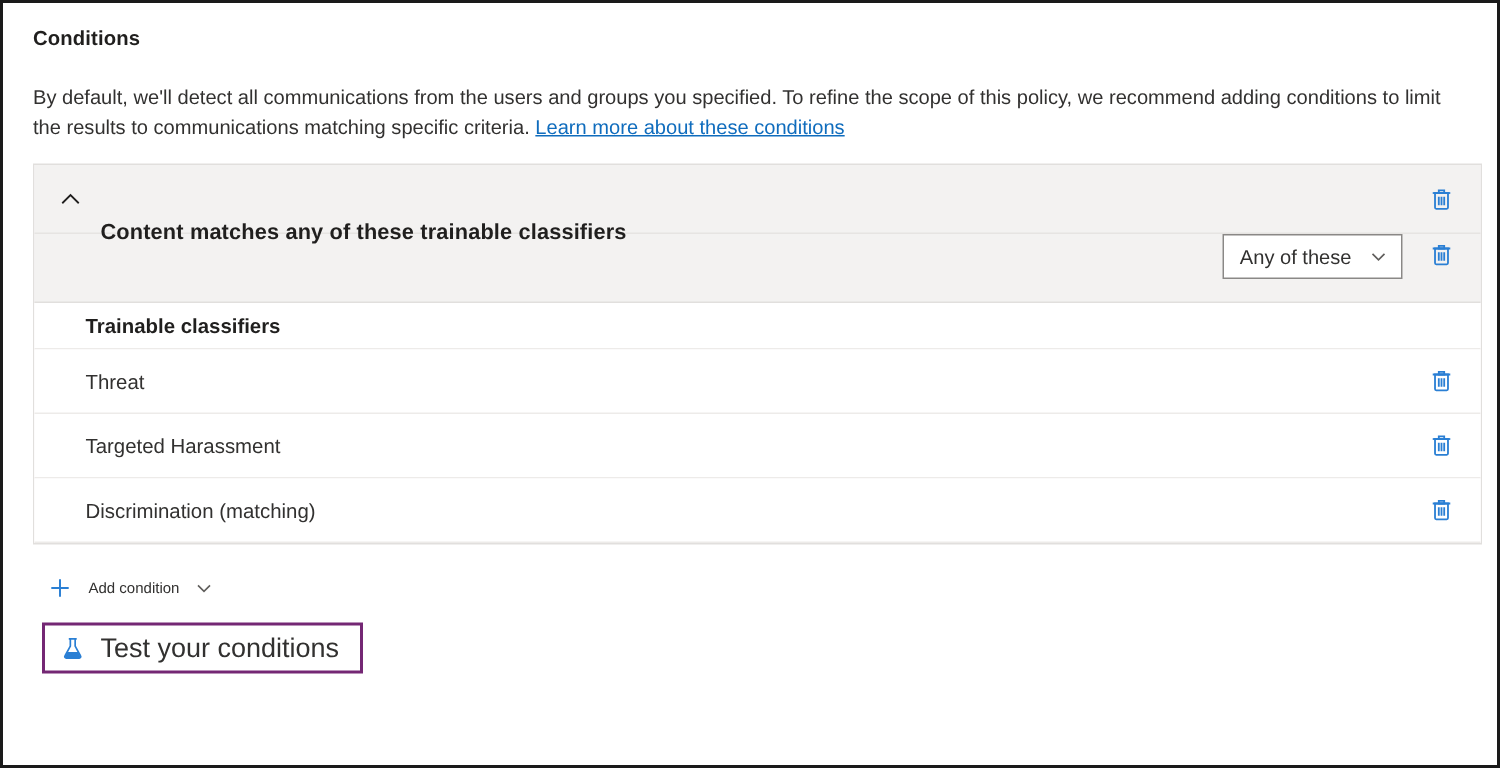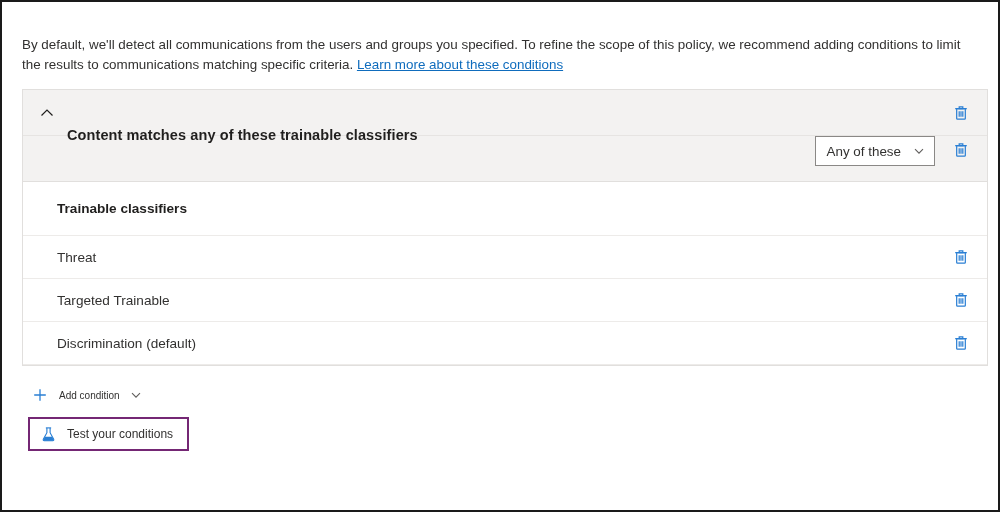--- a/index.html
+++ b/index.html
@@ -137,21 +137,21 @@
   .row {
     display: flex;
     align-items: center;
     height: 43px;
     padding: 0 12px 0 34px;
     box-sizing: border-box;
     border-bottom: 1px solid #edebe9;
     background: #ffffff;
   }
   .row.head {
-    height: 54px;
+    height: 31px;
     justify-content: center;
   }
   .row-label {
     flex: 1 1 auto;
     font-size: 13.6px;
     color: #323130;
   }
   .row.head .row-label {
     font-weight: bold;
     color: #201f1e;
@@ -222,40 +222,41 @@
     box-sizing: border-box;
   }
   .test-btn {
     display: inline-flex;
     align-items: center;
     height: 28px;
     padding: 0 12px 0 8px;
     box-sizing: border-box;
     background: #ffffff;
     border: 1px solid #ffffff;
-    font-size: 12px;
+    font-size: 18px;
     color: #323130;
     cursor: pointer;
     font-family: inherit;
   }
   .flask-icon {
     width: 17px;
     height: 17px;
     margin-right: 10px;
     color: #2a7fd4;
     flex: 0 0 auto;
   }
   svg { display: block; }
 </style>
 </head>
 <body>
 
 <div id="screen">
   <div id="page">
 
+    <div class="section-title">Conditions</div>
 
     <div class="section-desc">
       <span>By default, we'll detect all communications from the users and groups you specified. To refine the scope of this policy, we recommend adding conditions to limit the results to communications matching specific criteria. </span><a href="#">Learn more about these conditions</a>
     </div>
 
     <div class="cond-panel">
 
       <div class="cond-header">
         <span class="chev-up">
           <svg viewBox="0 0 16 16" width="16" height="16" fill="none" stroke="currentColor" stroke-width="1.2">
@@ -310,35 +311,35 @@
                 <path d="M3.5 5.2 H16.5"></path>
                 <path d="M8 3.3 H12 V5.2 H8 Z"></path>
                 <path d="M5.2 5.2 H14.8 V16 a0.9 0.9 0 0 1 -0.9 0.9 H6.1 a0.9 0.9 0 0 1 -0.9 -0.9 Z"></path>
                 <path d="M8 8 V14.2 M10 8 V14.2 M12 8 V14.2"></path>
               </svg>
             </span>
           </button>
         </div>
 
         <div class="row">
-          <span class="row-label">Targeted Trainable</span>
+          <span class="row-label">Targeted Harassment</span>
           <button class="trash-btn">
             <span>
               <svg viewBox="0 0 20 20" width="18" height="18" fill="none" stroke="currentColor" stroke-width="1.35">
                 <path d="M3.5 5.2 H16.5"></path>
                 <path d="M8 3.3 H12 V5.2 H8 Z"></path>
                 <path d="M5.2 5.2 H14.8 V16 a0.9 0.9 0 0 1 -0.9 0.9 H6.1 a0.9 0.9 0 0 1 -0.9 -0.9 Z"></path>
                 <path d="M8 8 V14.2 M10 8 V14.2 M12 8 V14.2"></path>
               </svg>
             </span>
           </button>
         </div>
 
         <div class="row">
-          <span class="row-label">Discrimination (default)</span>
+          <span class="row-label">Discrimination (matching)</span>
           <button class="trash-btn">
             <span>
               <svg viewBox="0 0 20 20" width="18" height="18" fill="none" stroke="currentColor" stroke-width="1.35">
                 <path d="M3.5 5.2 H16.5"></path>
                 <path d="M8 3.3 H12 V5.2 H8 Z"></path>
                 <path d="M5.2 5.2 H14.8 V16 a0.9 0.9 0 0 1 -0.9 0.9 H6.1 a0.9 0.9 0 0 1 -0.9 -0.9 Z"></path>
                 <path d="M8 8 V14.2 M10 8 V14.2 M12 8 V14.2"></path>
               </svg>
             </span>
           </button>

